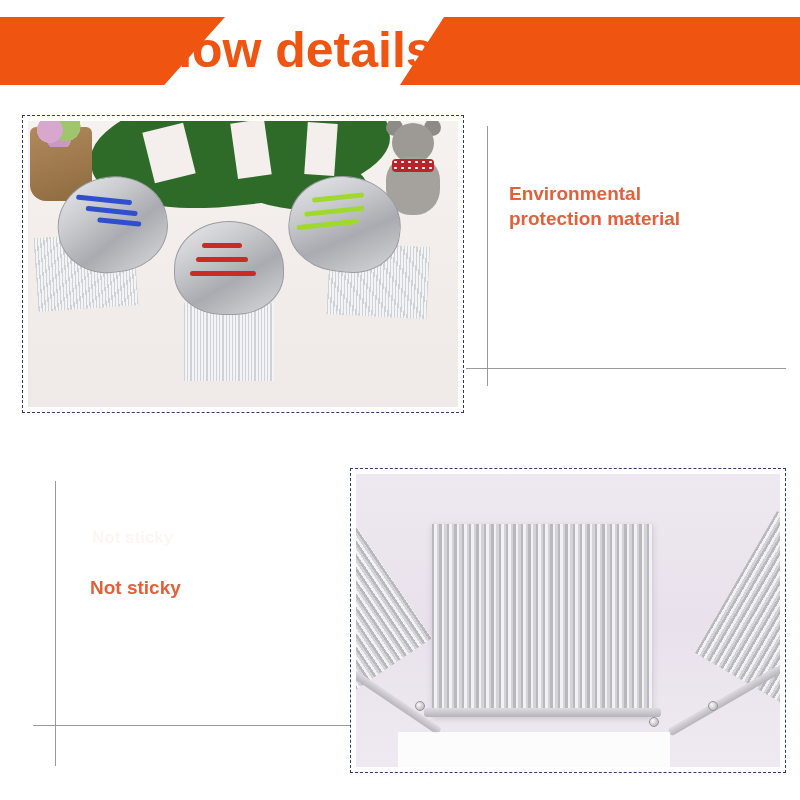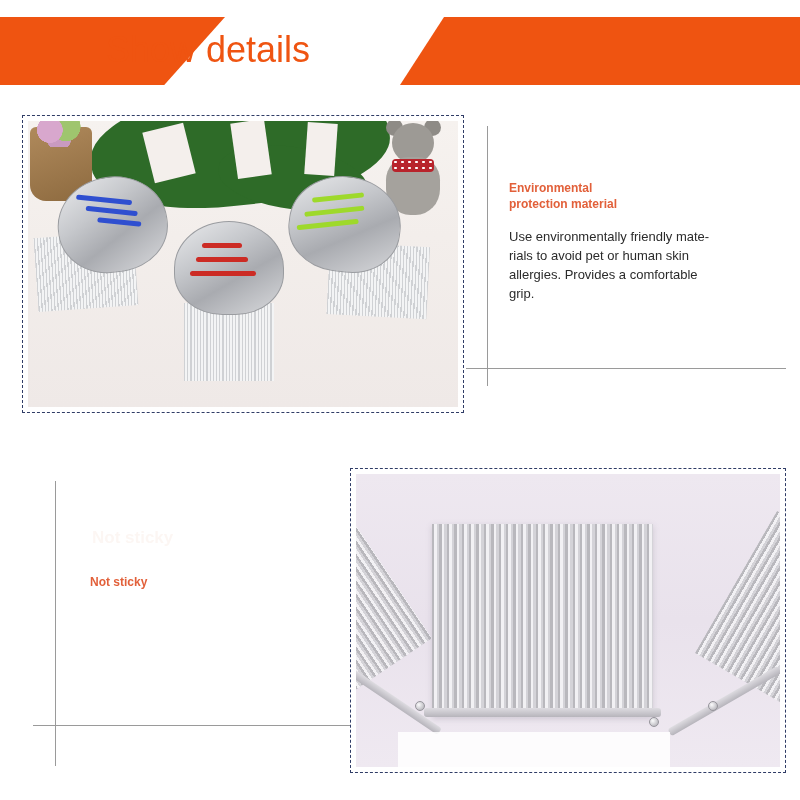--- a/index.html
+++ b/index.html
@@ -42,26 +42,26 @@
     position: absolute;
     left: 400px;
     top: 0;
     width: 400px;
     height: 68px;
     background: var(--accent);
     clip-path: polygon(11% 0, 100% 0, 100% 100%, 0 100%);
   }
   .banner-title {
     position: absolute;
-    left: 106px;
+    left: 128px;
     top: 0;
     height: 68px;
     line-height: 66px;
-    font-size: 36px;
-    font-weight: normal;
+    font-size: 50px;
+    font-weight: bold;
     color: var(--accent);
     letter-spacing: 0px;
     white-space: nowrap;
     z-index: 3;
   }
 
   
   .photo-frame {
     position: absolute;
     border: 1px dashed #2f3c66;
@@ -209,21 +209,21 @@
   }
   .line-v { width: 1px; }
   .line-h { height: 1px; }
 
   
   .callout {
     position: absolute;
   }
   .callout-heading {
     margin: 0 0 14px 0;
-    font-size: 12px;
+    font-size: 19px;
     font-weight: bold;
     line-height: 1.32;
     color: var(--heading);
     white-space: pre-line;
   }
   .callout-body {
     margin: 0;
     font-size: 13px;
     line-height: 1.48;
     color: #2b2b2b;
@@ -301,24 +301,20 @@
 
     </div>
   </div>
 
   <div class="line-v" style="left: 487px; top: 126px; height: 260px; background: rgb(154, 154, 154);"></div>
   <div class="line-h" style="left: 466px; top: 368px; width: 320px; background: rgb(154, 154, 154);"></div>
 
   <div class="callout callout-top">
     <h2 class="callout-heading">Environmental
 protection material</h2>
-    <p class="callout-body">Use environmentally friendly mate-
-rials to avoid pet or human skin
-allergies. Provides a comfortable
-grip.</p>
   </div>
 
   <div class="line-v" style="left: 55px; top: 481px; height: 285px; background: rgb(154, 154, 154);"></div>
   <div class="line-h" style="left: 33px; top: 725px; width: 320px; background: rgb(154, 154, 154);"></div>
 
   <div class="ghost-text">Not sticky</div>
 
   <div class="callout callout-bot">
     <h2 class="callout-heading">Not sticky</h2>
   </div>

